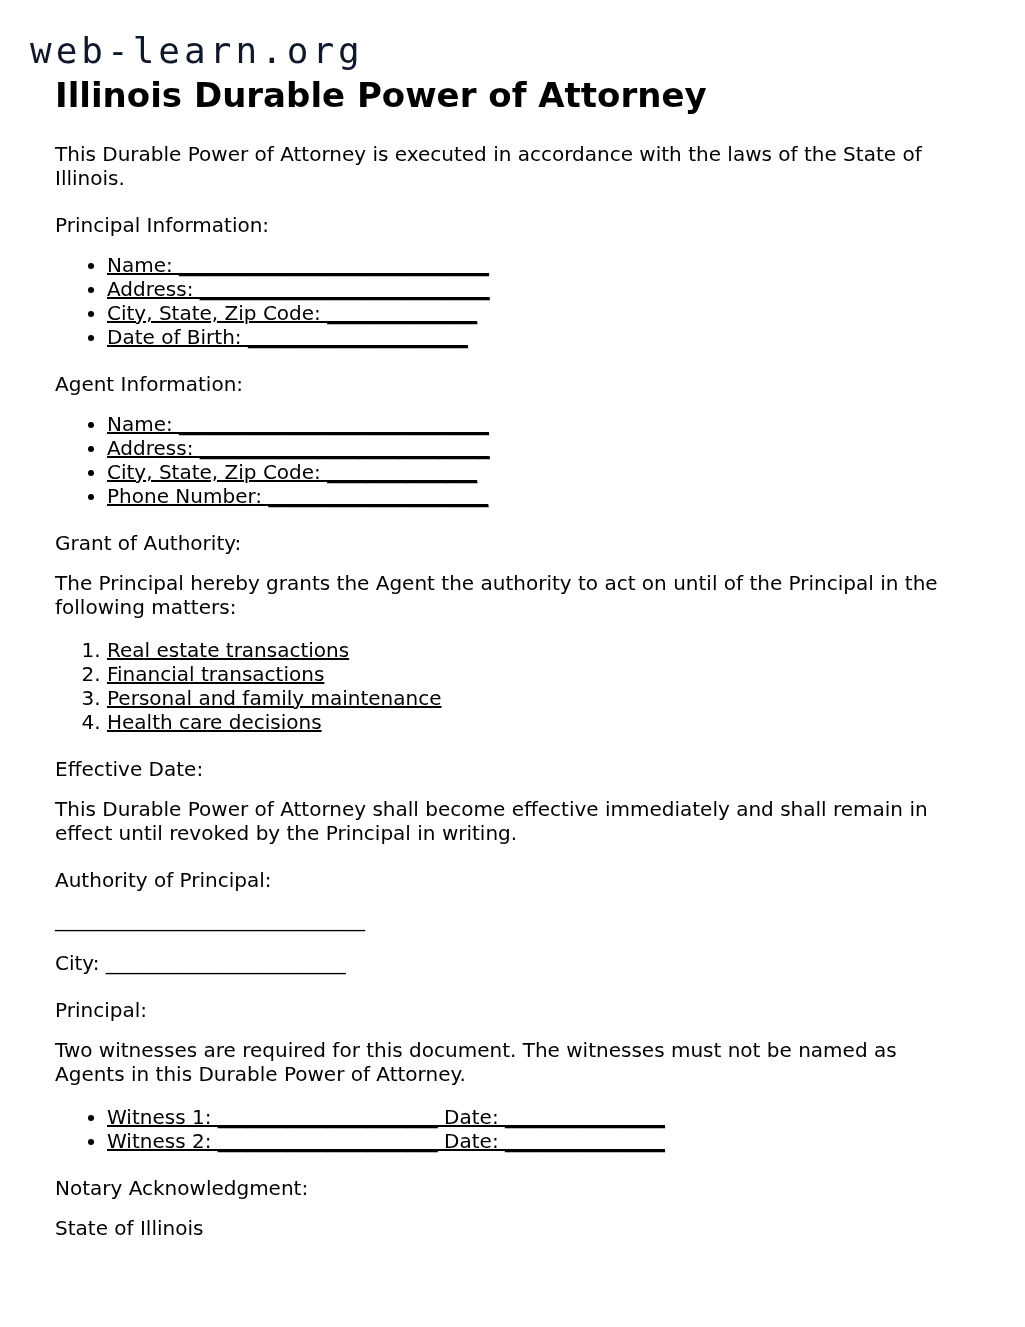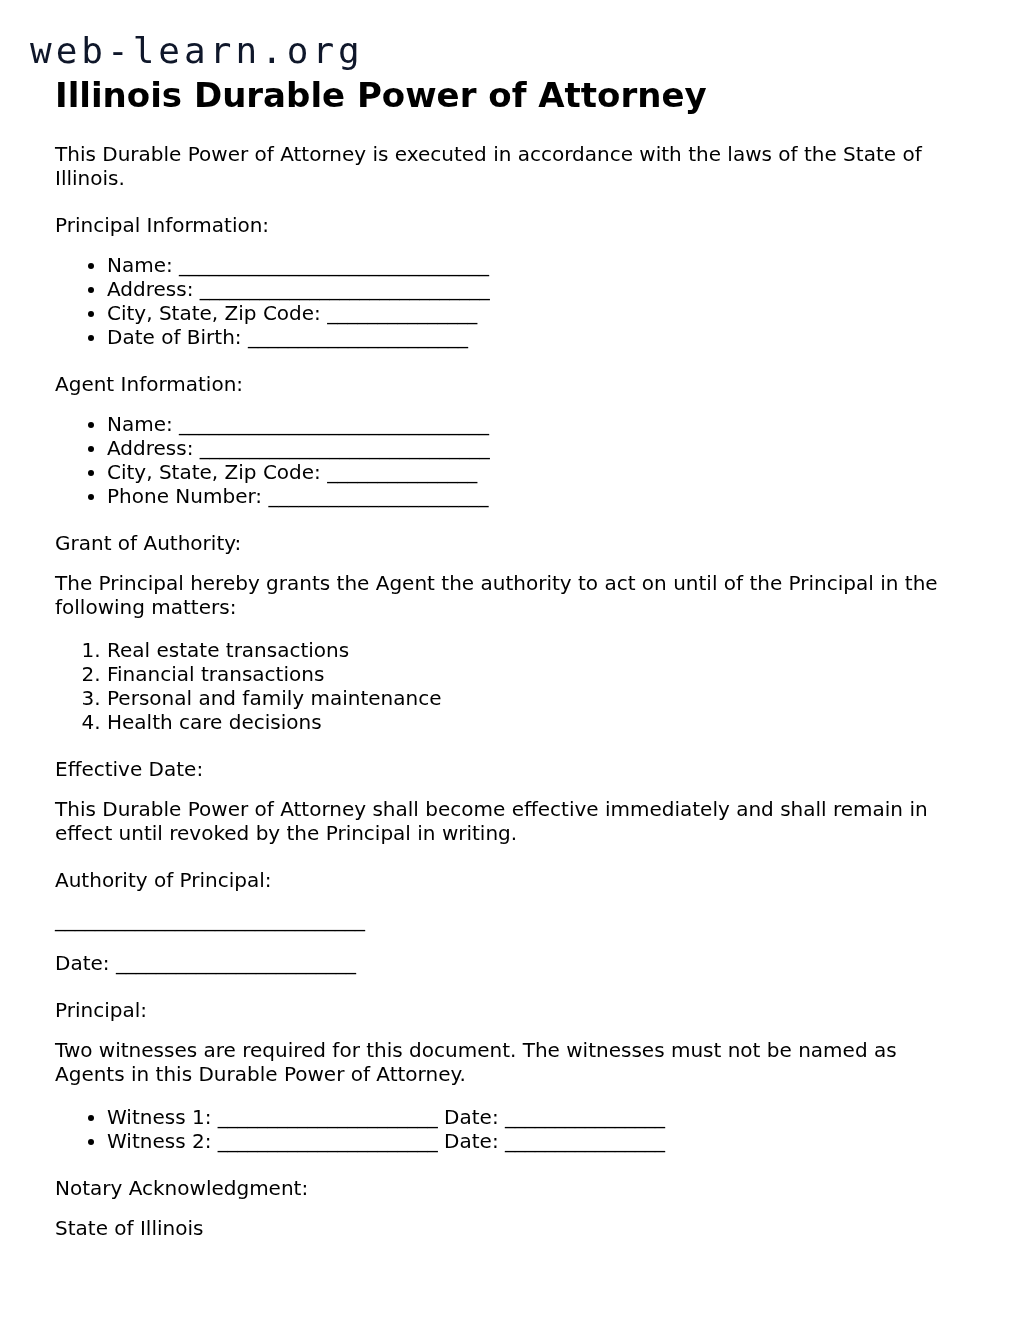--- a/index.html
+++ b/index.html
@@ -33,20 +33,21 @@
     margin: 23px 0 16px 0;
     font-weight: normal;
   }
   p {
     margin: 16px 0 19px 0;
     white-space: pre-line;
   }
   ul, ol {
     margin: 16px 0 19px 0;
     padding-left: 52px;
+    text-decoration: underline;
   }
   li { white-space: pre; }
   .sig-line { }
 </style>
 </head>
 <body>
 
 <div class="logo">web-learn.org</div>
 
 <h1>Illinois Durable Power of Attorney</h1>
@@ -79,21 +80,21 @@
     <li>Personal and family maintenance</li>
     <li>Health care decisions</li>
   </ol>
 
 <h3>Effective Date:</h3>
 <p>This Durable Power of Attorney shall become effective immediately and shall remain in
 effect until revoked by the Principal in writing.</p>
 
 <h3>Authority of Principal:</h3>
 <p class="sig-line">_______________________________</p>
-<p>Date: ________________________</p>
+<p>City: ________________________</p>
 
 <h3>Principal:</h3>
 <p>Two witnesses are required for this document. The witnesses must not be named as
 Agents in this Durable Power of Attorney.</p>
 <ul>
     <li>Witness 1: ______________________ Date: ________________</li>
     <li>Witness 2: ______________________ Date: ________________</li>
   </ul>
 
 <h3>Notary Acknowledgment:</h3>

